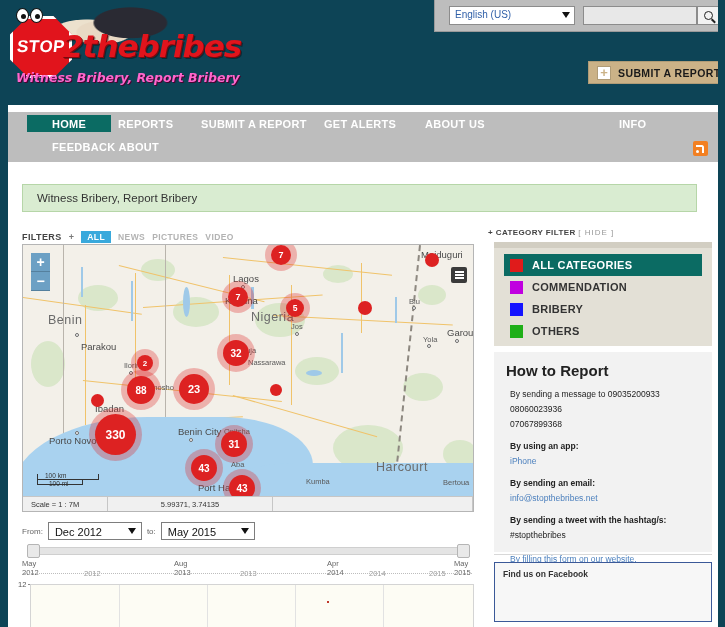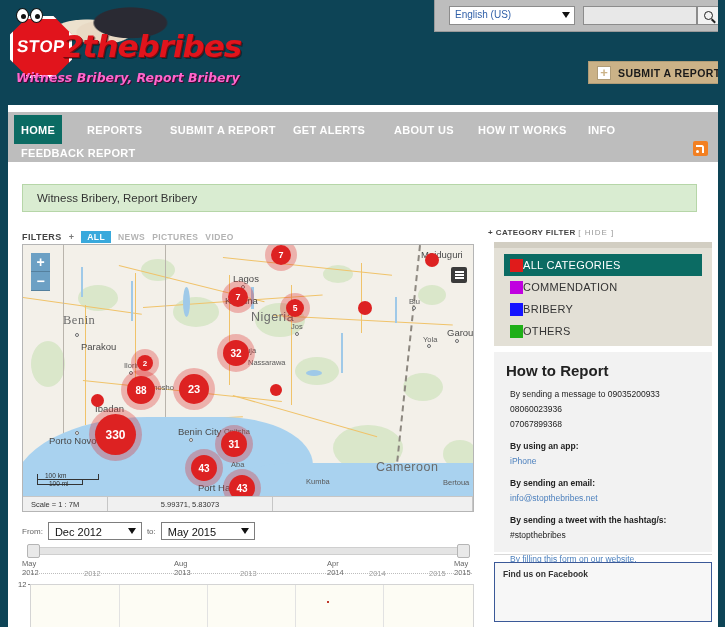--- a/index.html
+++ b/index.html
@@ -115,24 +115,25 @@
     font-size:10.5px; font-weight:bold; color:#1a1a1a; letter-spacing:0.4px;
   }
 
   
   .nav {
     position:absolute; left:8px; top:112px; width:710px; height:50px;
     background:#bdbdbd;
   }
   .nav-row { position:relative; height:25px; }
   .nav-item {
-    position:absolute; top:3px; height:29px; padding:0 7px;
+    position:absolute; top:3px; height:17px; padding:0 25px;
     display:flex; align-items:center;
     font-size:11px; font-weight:bold; color:#ffffff; letter-spacing:0.3px;
     white-space:nowrap;
+    margin-left:13px;
   }
   .nav-item.active { background:#0b6b63; color:#ffffff; }
   .rss {
     position:absolute; right:10px; top:29px; width:15px; height:15px;
     background:#f28022; border-radius:2px;
   }
   .rss::before{
     content:''; position:absolute; left:3px; bottom:3px; width:3px;height:3px;
     background:#fff;border-radius:50%;
   }
@@ -293,22 +294,22 @@
     font-size:8px; font-weight:bold; color:#444; letter-spacing:0.4px;
   }
   .catfilter-head .hide { color:#999; font-weight:normal; letter-spacing:1px; }
   .catfilter-box {
     position:absolute; left:486px; top:80px; width:218px; height:104px;
     background:#e3e0d6;
   }
   .catfilter-box .topstrip { position:absolute; left:0; top:0; width:100%; height:6px; background:#d2cec2; }
   .cat-item {
     position:absolute; left:10px; width:198px; height:22px;
-    display:flex; align-items:center; padding-left:6px;
-    font-size:11px; font-weight:normal; color:#333; letter-spacing:0.3px;
+    display:flex; align-items:center; gap:9px; padding-left:6px;
+    font-size:11px; font-weight:bold; color:#333; letter-spacing:0.3px;
   }
   .cat-item.active { background:#0b6b63; color:#fff; }
   .cat-swatch { width:13px; height:13px; display:block; }
 
   .howto {
     position:absolute; left:486px; top:190px; width:218px; height:200px;
     background:#f2f2f2;
   }
   .howto h3 {
     margin:0; padding:10px 0 6px 12px; font-size:15px; color:#222; font-weight:bold;
@@ -378,30 +379,27 @@
         </div>
       <div class="nav-item" style="left:155px;">
           <span>SUBMIT A REPORT</span>
         </div>
       <div class="nav-item" style="left:278px;">
           <span>GET ALERTS</span>
         </div>
       <div class="nav-item" style="left:379px;">
           <span>ABOUT US</span>
         </div>
-      <div class="nav-item" style="left:463px;">
-          <span>HOW IT WORKS</span>
-        </div>
       <div class="nav-item" style="left:573px;">
           <span>INFO</span>
         </div>
     </div>
     <div class="nav-row">
       <div class="nav-item" style="left:6px; top:1px;">
-          <span>FEEDBACK REPORT</span>
+          <span>FEEDBACK ABOUT</span>
         </div>
     </div>
     <div class="rss"></div>
   </div>
 
   <div class="content">
 
     <div class="headline-box">
       <span>Witness Bribery, Report Bribery</span>
     </div>
@@ -455,23 +453,23 @@
         <div class="river" style="left:58px;  top:22px;  width:2px; height:30px;"></div>
         <div class="river" style="left:283px; top:125px; width:16px;height:6px; border-radius:50%;"></div>
 
         <div class="border-l" style="left:142px; top:0;   height:200px;"></div>
         <div class="border-l" style="left:40px;  top:0;   height:190px;"></div>
         <div class="border-dash" style="left:396px; top:0; height:268px; transform:rotate(6deg); transform-origin:0 0; border-left-width:2px; border-left-color:#8d8880;"></div>
 
         <div class="ocean"></div>
         <div class="ocean2"></div>
 
-        <div class="city big" style="left:40px;  top:68px;font-family:Liberation Serif, serif;">Benin</div>
+        <div class="city big" style="left:25px;  top:68px;">Benin</div>
         <div class="city big" style="left:228px; top:65px;">Nigeria</div>
-        <div class="city big" style="left:353px; top:215px;">Cameroon</div>
+        <div class="city big" style="left:353px; top:215px;">Harcourt</div>
         <div class="city mid" style="left:58px;  top:96px;">Parakou</div>
         <div class="citydot" style="left:52px;  top:88px;"></div>
         <div class="city mid" style="left:26px;  top:190px;">Porto Novo</div>
         <div class="citydot" style="left:52px;  top:186px;"></div>
         <div class="city mid" style="left:72px;  top:158px;">Ibadan</div>
         <div class="citydot" style="left:82px;  top:172px;"></div>
         <div class="city mid" style="left:85px;  top:178px;">Lagos</div>
         <div class="city" style="left:101px; top:116px;">Ilorin</div>
         <div class="citydot" style="left:106px; top:126px;"></div>
         <div class="city" style="left:110px; top:138px;">Ogbomosho</div>
@@ -530,21 +528,21 @@
 
         <div class="scalebar">
           <div class="t" style="left:8px; top:-2px;">100 km</div>
           <div class="bar"></div>
           <div class="t" style="left:12px; top:6px;">100 mi</div>
           <div class="bar2"></div>
         </div>
 
         <div class="map-status">
           <div class="cell" style="width:85px;">Scale = 1 : 7M</div>
-          <div class="cell" style="width:165px; justify-content:center;">5.99371, 5.83073</div>
+          <div class="cell" style="width:165px; justify-content:center;">5.99371, 3.74135</div>
           <div class="cell" style="flex:1;"></div>
         </div>
       </div>
     </div>
 
     <div class="date-row">
       <span class="lbl">From:</span>
       <div class="date-sel" style="width:94px;">
         <span>Dec 2012</span>
         <span class="caret"></span>

